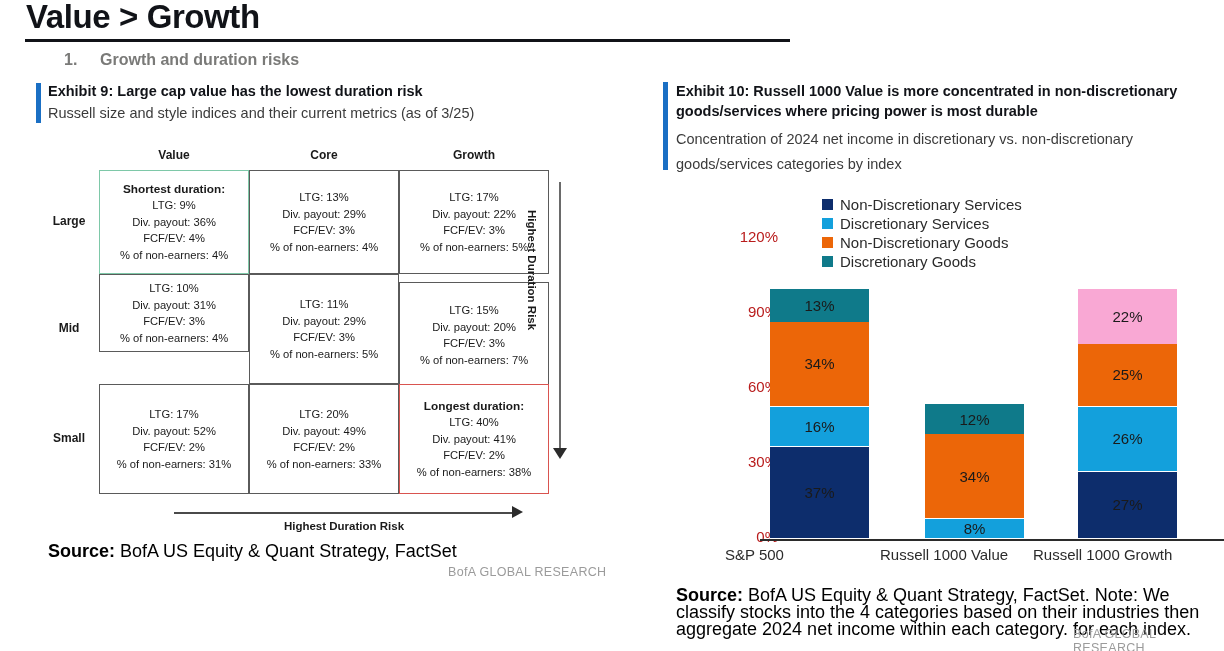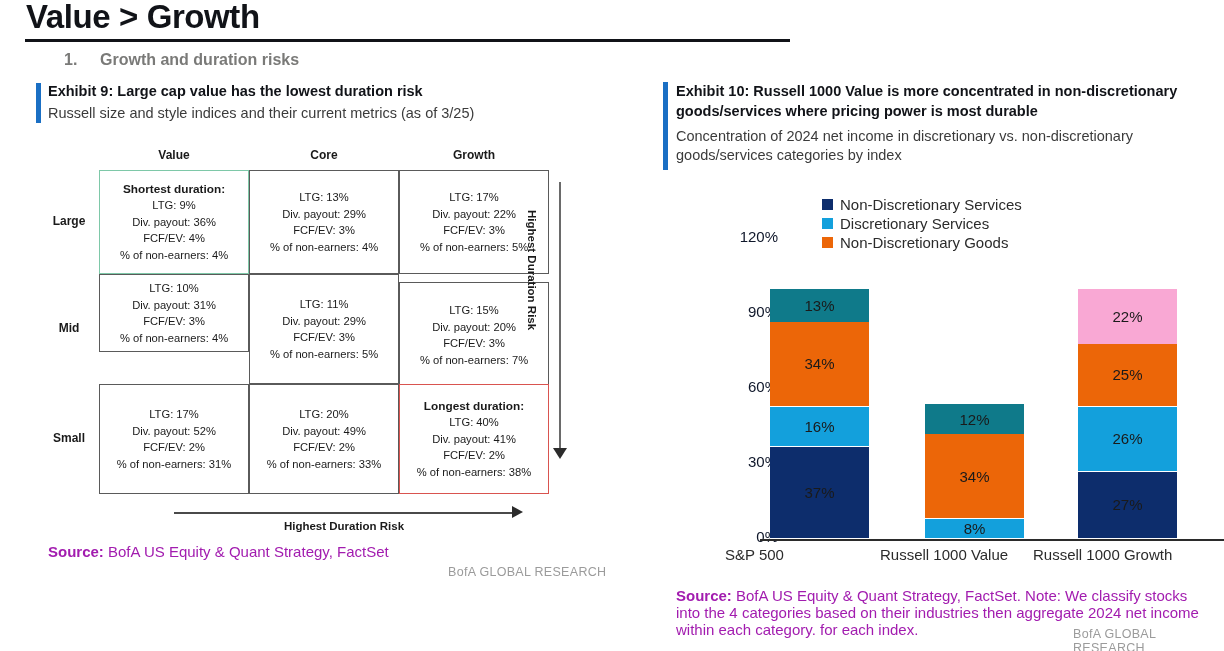--- a/index.html
+++ b/index.html
@@ -45,21 +45,21 @@
   .ex9-sub {
     position: absolute; left: 48px; top: 104px; width: 580px;
     font-size: 14.5px; color: #3b3b3b; line-height: 19px;
   }
   .ex10-title {
     position: absolute; left: 676px; top: 81px; width: 520px;
     font-size: 14.5px; font-weight: bold; color: #111318; line-height: 20px;
   }
   .ex10-sub {
     position: absolute; left: 676px; top: 127px; width: 510px;
-    font-size: 14.5px; color: #3b3b3b; line-height: 19px;
+    font-size: 14.5px; color: #3b3b3b; line-height: 25px;
   }
 
   
   .matrix { position: absolute; left: 99px; top: 148px; }
   .col-head {
     position: absolute; top: 0; width: 150px; text-align: center;
     font-size: 12px; font-weight: bold; color: #1a1a1a;
   }
   .row-head {
     position: absolute; left: -56px; width: 52px; text-align: center;
@@ -107,36 +107,36 @@
     border-top: 6px solid transparent; border-bottom: 6px solid transparent;
     border-left: 11px solid #2b2b2b;
   }
   .h-arrow-label {
     position: absolute; left: 174px; top: 520px; width: 340px;
     text-align: center; font-size: 11.5px; font-weight: bold; color: #1a1a1a;
   }
 
   
   .source {
-    position: absolute; font-size: 15px; color: #a21caf; line-height: 17px;
+    position: absolute; font-size: 18px; color: #000000; line-height: 17px;
   }
   .source b { font-weight: bold; }
   .src-left { left: 48px; top: 543px; width: 540px; }
   .src-right { left: 676px; top: 587px; width: 532px; }
   .brand {
     position: absolute; font-size: 12.5px; color: #9b9b9b; letter-spacing: 0.3px;
   }
   .brand-left { left: 448px; top: 565px; }
   .brand-right { left: 1073px; top: 627px; }
 
   
   .chart { position: absolute; left: 660px; top: 180px; width: 560px; height: 400px; }
   .ylabel {
     position: absolute; right: 0; width: 56px; text-align: right;
-    font-size: 15px; color: #0f172a;
+    font-size: 15px; color: #b91c1c;
   }
   .ytick-wrap { position: absolute; left: 0; top: 0; width: 118px; height: 400px; }
   .axis-line {
     position: absolute; left: 100px; top: 359px; width: 545px; height: 2px;
     background: #2b2b2b;
   }
   .bar {
     position: absolute; width: 99px; bottom: 41px;
     display: flex; flex-direction: column-reverse;
   }
@@ -268,20 +268,24 @@
           <span>Non-Discretionary Services</span>
         </div>
         <div class="legend-row">
           <span class="swatch" style="background: rgb(19, 160, 220);"></span>
           <span>Discretionary Services</span>
         </div>
         <div class="legend-row">
           <span class="swatch" style="background: rgb(236, 102, 8);"></span>
           <span>Non-Discretionary Goods</span>
         </div>
+        <div class="legend-row">
+          <span class="swatch" style="background: rgb(15, 122, 138);"></span>
+          <span>Discretionary Goods</span>
+        </div>
       </div>
     <div id="bars">
         <div class="bar" style="left: 110px;">
           <div class="seg" style="background: rgb(13, 45, 108); height: 92.5px;">
             <span>37%</span>
           </div>
           <div class="seg" style="background: rgb(19, 160, 220); height: 40px;">
             <span>16%</span>
           </div>
           <div class="seg" style="background: rgb(236, 102, 8); height: 85px;">

